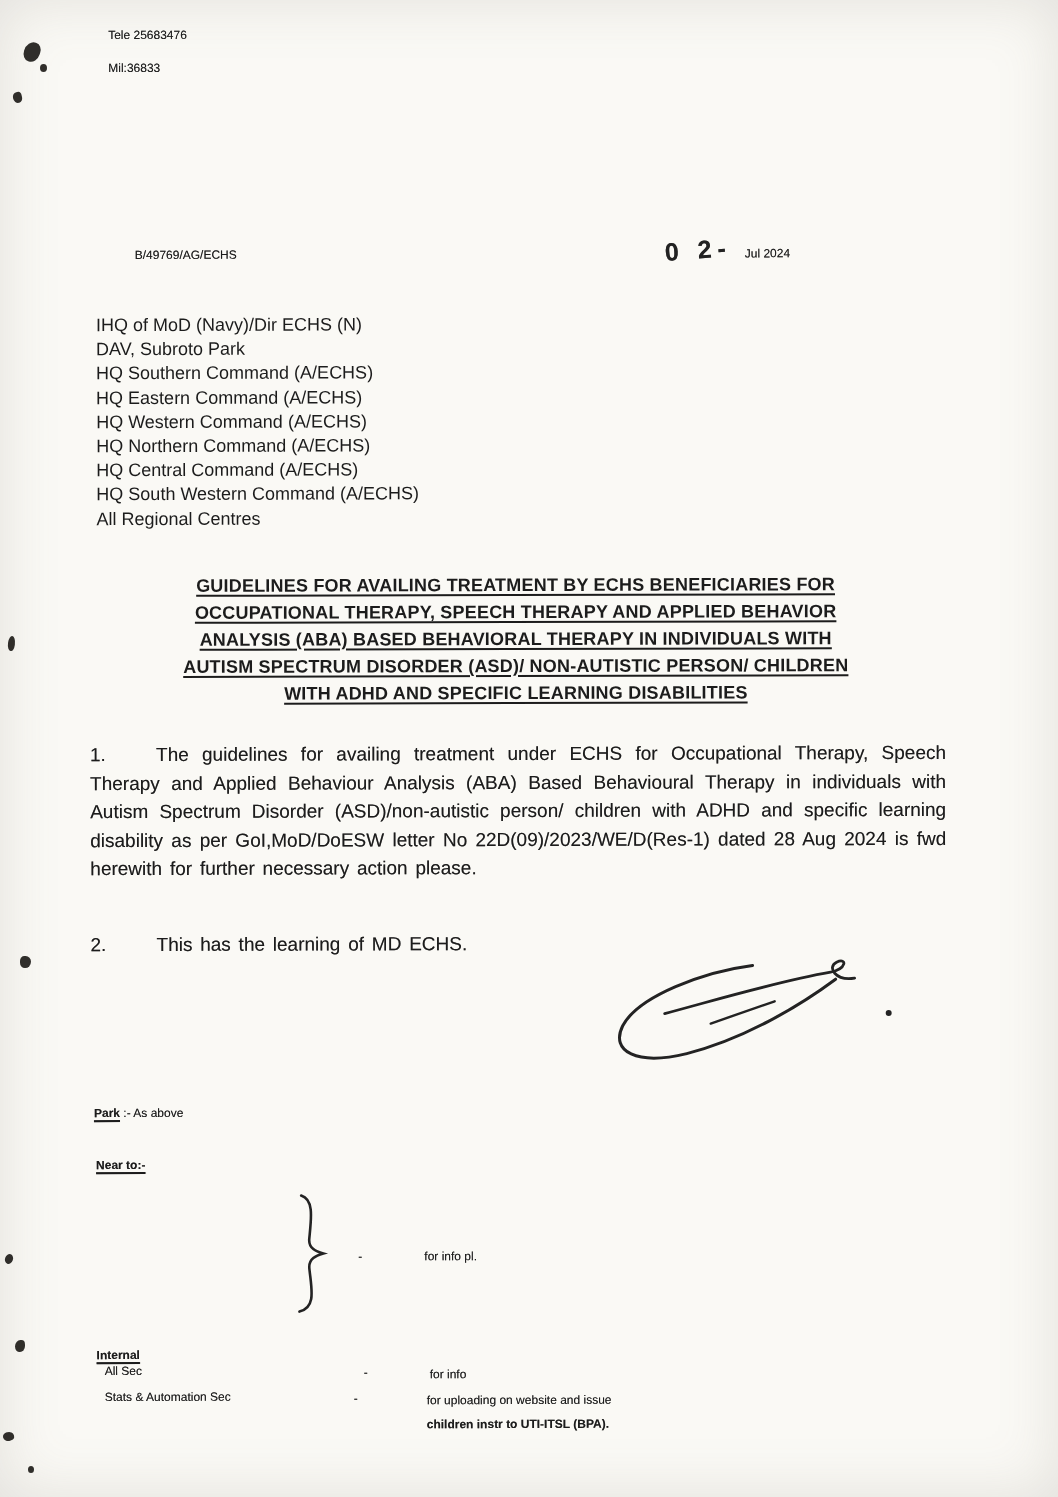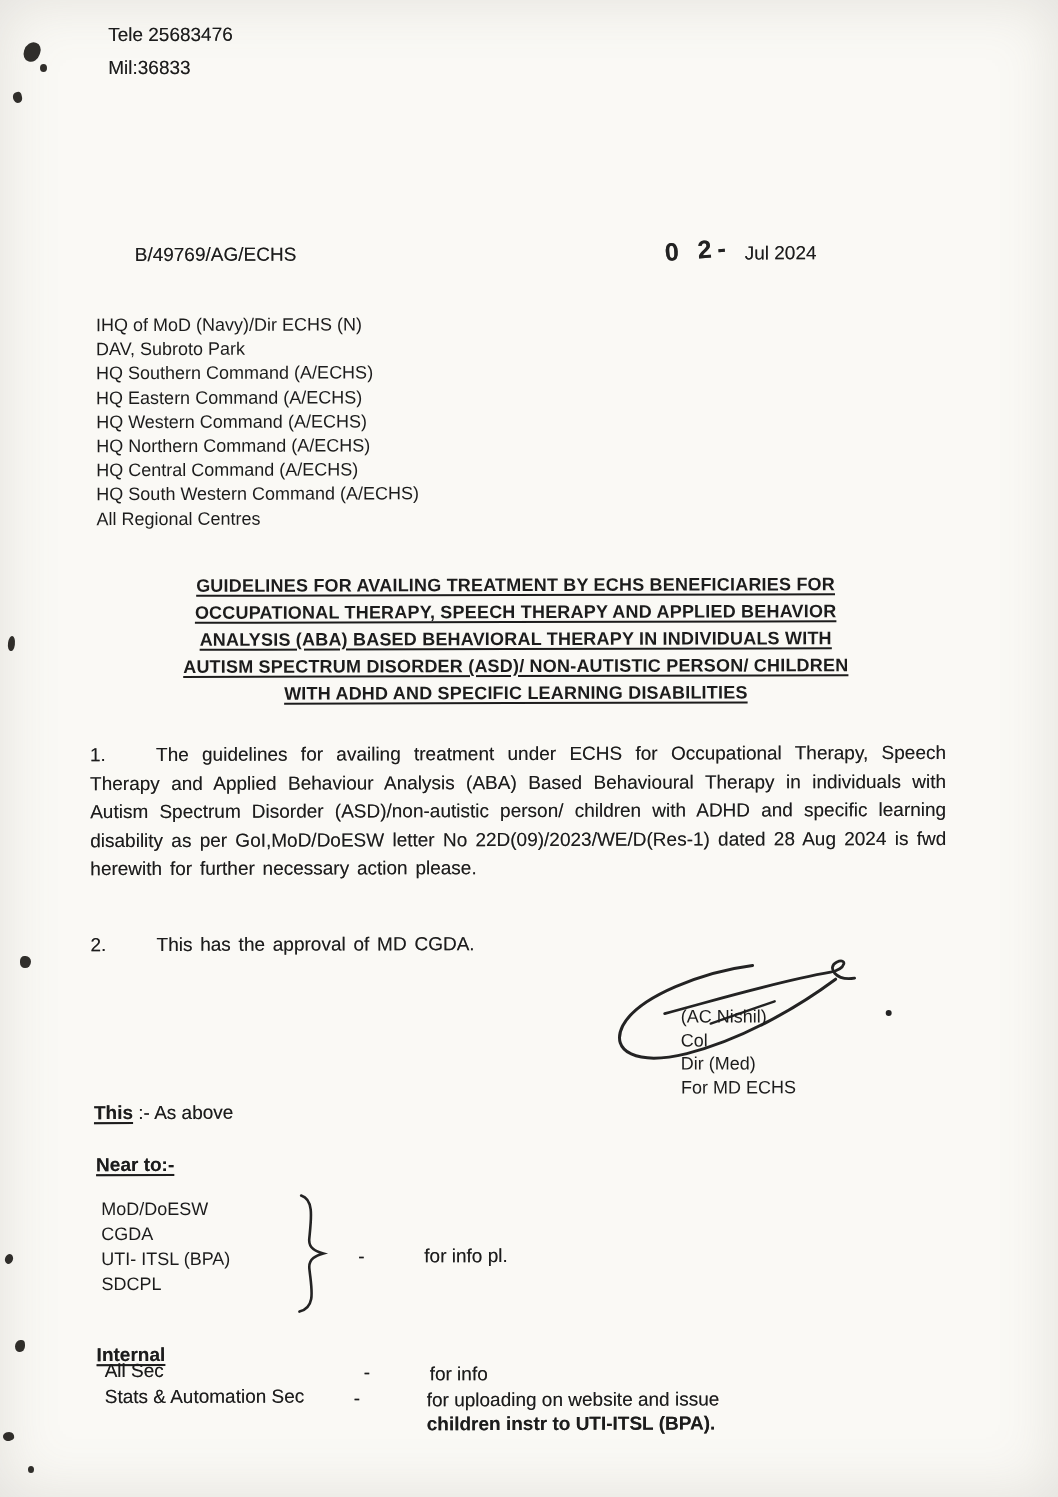--- a/index.html
+++ b/index.html
@@ -12,21 +12,21 @@
   }
   .page{
     position:relative;
     width:1058px;height:1497px;
     background:#faf9f5;
     box-shadow:inset 0 0 60px rgba(120,115,105,.18);
     overflow:hidden;
   }
   .content{position:absolute;inset:0;transform:rotate(-0.15deg);}
   .abs{position:absolute;}
-  .txt{font-size:19px;line-height:24px;text-shadow:0 0 .4px rgba(20,20,20,.55);}
+  .txt{font-size:12px;line-height:24px;text-shadow:0 0 .4px rgba(20,20,20,.55);}
   .org-block div{font-size:18px;line-height:23.5px;}
   .recipients div{font-size:18px;line-height:24.2px;}
   .subject{width:828px;text-align:center;}
   .subject div{font-size:18px;line-height:27px;}
   .subject span{font-weight:bold;text-decoration:underline;text-underline-offset:3px;text-decoration-thickness:1.6px;letter-spacing:.2px;}
   .para{width:856px;text-align:justify;font-size:19px;line-height:28.5px;word-spacing:2.5px;text-shadow:0 0 .4px rgba(20,20,20,.5);}
   .para .num{display:inline-block;width:66px;}
   .sig-block div{font-size:18px;line-height:23.5px;}
   .uline-bold{font-weight:bold;text-decoration:underline;text-underline-offset:3px;text-decoration-thickness:1.6px;}
   .hand{
@@ -85,54 +85,42 @@
       <div><span>ANALYSIS (ABA) BASED BEHAVIORAL THERAPY IN INDIVIDUALS WITH</span></div>
       <div><span>AUTISM SPECTRUM DISORDER (ASD)/ NON-AUTISTIC PERSON/ CHILDREN</span></div>
       <div><span>WITH ADHD AND SPECIFIC LEARNING DISABILITIES</span></div>
     </div>
 
     <div class="abs para" style="left:90px;top:740px;">
       <span class="num">1.</span><span>The guidelines for availing treatment under ECHS for Occupational Therapy, Speech Therapy and Applied Behaviour Analysis (ABA) Based Behavioural Therapy in individuals with Autism Spectrum Disorder (ASD)/non-autistic person/ children with ADHD and specific learning disability as per GoI,MoD/DoESW letter No 22D(09)/2023/WE/D(Res-1) dated 28 Aug 2024 is fwd herewith for further necessary action please.</span>
     </div>
 
     <div class="abs para" style="left:90px;top:930px;text-align:left;">
-      <span class="num">2.</span><span>This has the approval of MD CGDA.</span>
+      <span class="num">2.</span><span>This has the learning of MD ECHS.</span>
     </div>
 
     <div class="abs" style="left:592px;top:952px;width:310px;height:118px;">
       <svg width="310" height="118" viewBox="0 0 310 118">
         <path d="M160 14 C112 20 46 44 30 74 C17 100 44 114 94 102 C150 88 205 56 243 28" fill="none" stroke="#232323" stroke-width="3" stroke-linecap="round"></path>
         <path d="M72 62 C125 48 185 30 238 21 C254 18 255 6 244 11 C234 16 243 30 262 27" fill="none" stroke="#232323" stroke-width="2.8" stroke-linecap="round"></path>
         <path d="M118 72 L182 50" stroke="#232323" stroke-width="2.4" stroke-linecap="round"></path>
         <circle cx="296" cy="62" r="3" fill="#232323"></circle>
       </svg>
     </div>
 
-    <div class="abs sig-block" style="left:680px;top:1006px;">
-      <div>(AC Nishil)</div>
-      <div>Col</div>
-      <div>Dir (Med)</div>
-      <div>For MD ECHS</div>
-    </div>
 
     <div class="abs txt" style="left:93px;top:1100px;">
-      <span class="uline-bold">This</span>
+      <span class="uline-bold">Park</span>
       <span>:-  As above</span>
     </div>
 
     <div class="abs txt" style="left:95px;top:1152px;">
       <span class="uline-bold">Near to:-</span>
     </div>
 
-    <div class="abs copy-items" style="left:100px;top:1196px;">
-      <div>MoD/DoESW</div>
-      <div>CGDA</div>
-      <div>UTI- ITSL (BPA)</div>
-      <div>SDCPL</div>
-    </div>
 
     <div class="abs" style="left:292px;top:1192px;">
       <svg width="42" height="122" viewBox="0 0 42 122">
         <path d="M8 3 C21 7 18 26 16 46 C15 56 23 59 30 61 C23 63 15 66 16 76 C18 96 23 115 6 119" fill="none" stroke="#232323" stroke-width="2.6" stroke-linecap="round"></path>
       </svg>
     </div>
 
     <div class="abs txt" style="left:357px;top:1244px;">-</div>
     <div class="abs txt" style="left:423px;top:1244px;text-align:right;">for info pl.</div>
 

